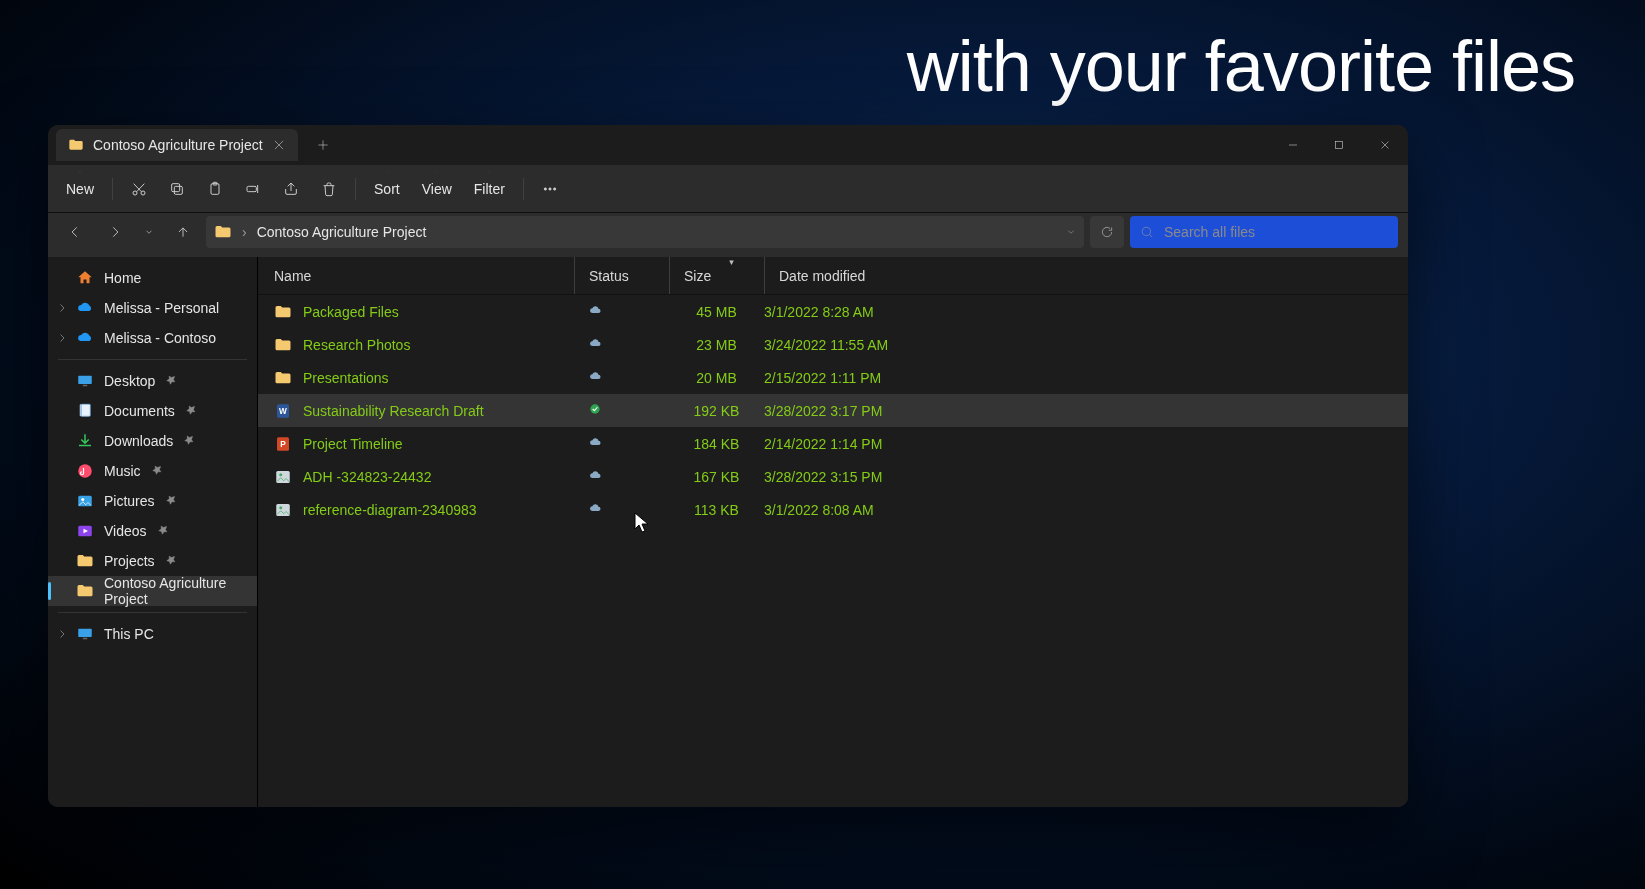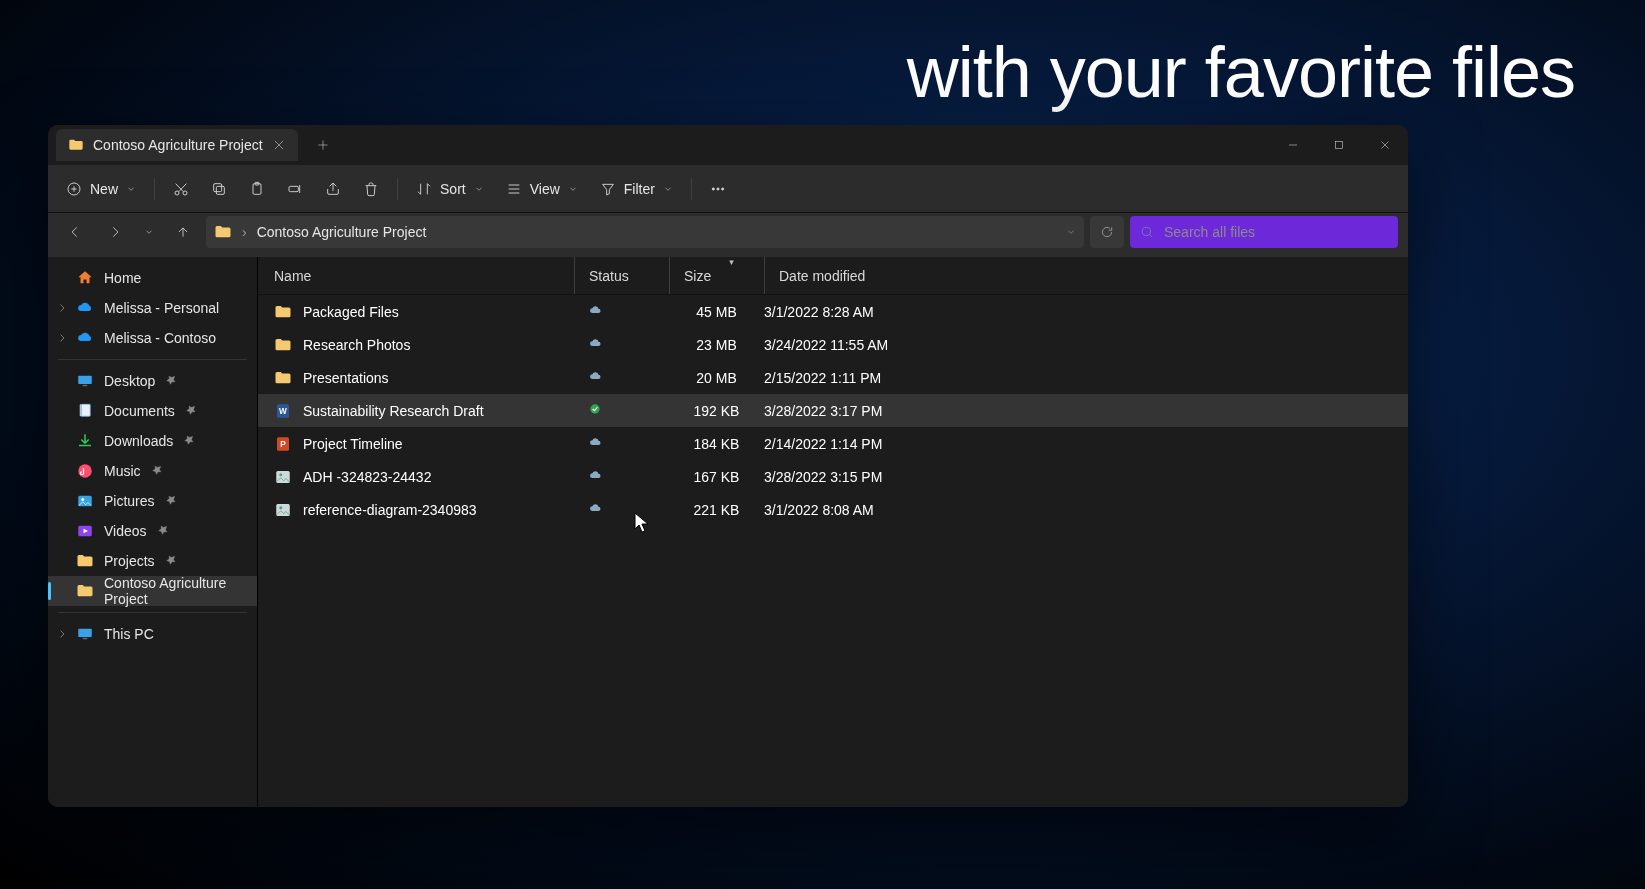--- a/index.html
+++ b/index.html
@@ -4,21 +4,21 @@
 <style>
   * { box-sizing: border-box; margin: 0; padding: 0; font-family: "Segoe UI", Arial, sans-serif; }
   html, body { width: 1645px; height: 889px; }
   body {
     background: radial-gradient(ellipse at 60% 40%, #0d3a6e 0%, #061a3c 35%, #020b1a 70%, #000 100%);
     overflow: hidden;
     position: relative;
   }
   .hero {
     position: absolute;
-    top: 31px;
+    top: 25px;
     right: 70px;
     color: #fff;
     font-size: 72px;
     font-weight: 400;
     letter-spacing: -1px;
   }
   .window {
     position: absolute;
     left: 48px;
     top: 125px;
@@ -62,21 +62,21 @@
   .window-ctrls { margin-left: auto; display: flex; }
   .wctrl { width: 46px; height: 40px; display: flex; align-items: center; justify-content: center; cursor: pointer; }
   .wctrl svg { width: 12px; height: 12px; stroke: #cfcfcf; fill: none; stroke-width: 1.2; }
   
   .toolbar {
     height: 48px; background: #2c2c2c; display: flex; align-items: center; padding: 0 8px; gap: 2px;
     border-bottom: 1px solid #101010;
   }
   .tbtn {
     height: 34px; display: flex; align-items: center; gap: 8px; padding: 0 10px; border-radius: 4px;
-    color: #e6e6e6; cursor: pointer;
+    color: #e6e6e6; cursor: pointer; flex-direction: column;
   }
   .tbtn.icon-only { padding: 0; width: 36px; justify-content: center; }
   .tbtn svg { width: 16px; height: 16px; stroke: #d5d5d5; fill: none; stroke-width: 1.4; }
   .chev { width: 10px !important; height: 10px !important; }
   .tsep { width: 1px; height: 22px; background: #404040; margin: 0 6px; }
   
   .navbar {
     height: 44px; display: flex; align-items: center; gap: 6px; padding: 2px 10px 8px 10px;
     background: #2c2c2c;
   }
@@ -84,21 +84,21 @@
   .navbtn svg { width:14px; height:14px; stroke:#cfcfcf; fill:none; stroke-width:1.5;}
   .addr {
     flex: 1; height: 32px; background:#383838; border-radius:4px; display:flex; align-items:center;
     padding: 0 8px; gap: 10px; color:#e6e6e6;
   }
   .addr .folder-ic { width:18px;height:18px;}
   .addr .crumb-sep { color:#989898; }
   .addr-chev { margin-left:auto; }
   .refresh { width:34px; height:32px; background:#383838; border-radius:4px; display:flex; align-items:center; justify-content:center; cursor:pointer;}
   .search {
-    width: 268px; height:32px; background:#6d28d9; border-radius:4px; display:flex; align-items:center;
+    width: 268px; height:32px; background:#1d4ed8; border-radius:4px; display:flex; align-items:center;
     padding: 0 10px; gap: 10px; color:#9a9a9a;
   }
   .search svg { width:14px;height:14px; stroke:#9a9a9a; fill:none; }
   .search input {
     flex:1; background:transparent; border:none; outline:none; color:#e6e6e6; font-size:14px;
   }
   .search input::placeholder { color:#8a8a8a; }
   
   .body { flex:1; display:flex; background:#1c1c1c; overflow:hidden;}
   .sidebar { width: 210px; border-right:1px solid #000; padding: 6px 0; overflow-y:auto;}
@@ -127,21 +127,21 @@
   .cols .col { position:relative; padding-left: 0; height:100%; display:flex; align-items:center;}
   .cols .col + .col { border-left:1px solid #3e3e3e; padding-left:14px;}
   .cols .sort-ind {
      font-size:9px;color:#bdbdbd;margin-left:6px; position: relative; top:-14px; left: 12px;
   }
   .frow {
     display:grid;
     grid-template-columns: 300px 95px 95px 200px;
     height: 33px; align-items:center;
     padding-left: 16px;
-    color:#ffffff; cursor:pointer;
+    color:#84cc16; cursor:pointer;
   }
   .frow.sel { background:#343434; }
   .fname { display:flex; align-items:center; gap:11px; }
   .fname .ic { width:18px; height:18px; display:flex; align-items:center; justify-content:center; }
   .status-c { display:flex; align-items:center; padding-left:14px;}
   .status-ic { width:14px; height:14px; }
   .size-c { text-align:center; padding-left:0;}
   .date-c { padding-left:0;}
   
   .cursor { position:absolute; left:634px; top:512px; width:16px; height:22px; }
@@ -595,21 +595,21 @@
                   <path d="M4 18l5-5 4 4 3-3 5 5" stroke="#4a6" fill="none"></path>
                 </svg>
               </span>
               <span>reference-diagram-2340983</span>
             </div>
             <div class="status-c">
               <span><svg class="status-ic" viewBox="0 0 24 24">
                   <path fill="#8aa9c4" d="M7 17a4 4 0 0 1 .5-7.97A5.5 5.5 0 0 1 18 10a3.5 3.5 0 0 1 0 7H7z"></path>
                 </svg></span>
             </div>
-            <div class="size-c">221 KB</div>
+            <div class="size-c">113 KB</div>
             <div class="date-c">3/1/2022 8:08 AM</div>
           </div>
         </div>
     </div>
   </div>
 </div>
 
 <svg class="cursor" viewBox="0 0 16 22">
   <path d="M1 1l0 16 4-4 3 7 3-1-3-7 6 0z" fill="#fff" stroke="#000" stroke-width="1"></path>
 </svg>

